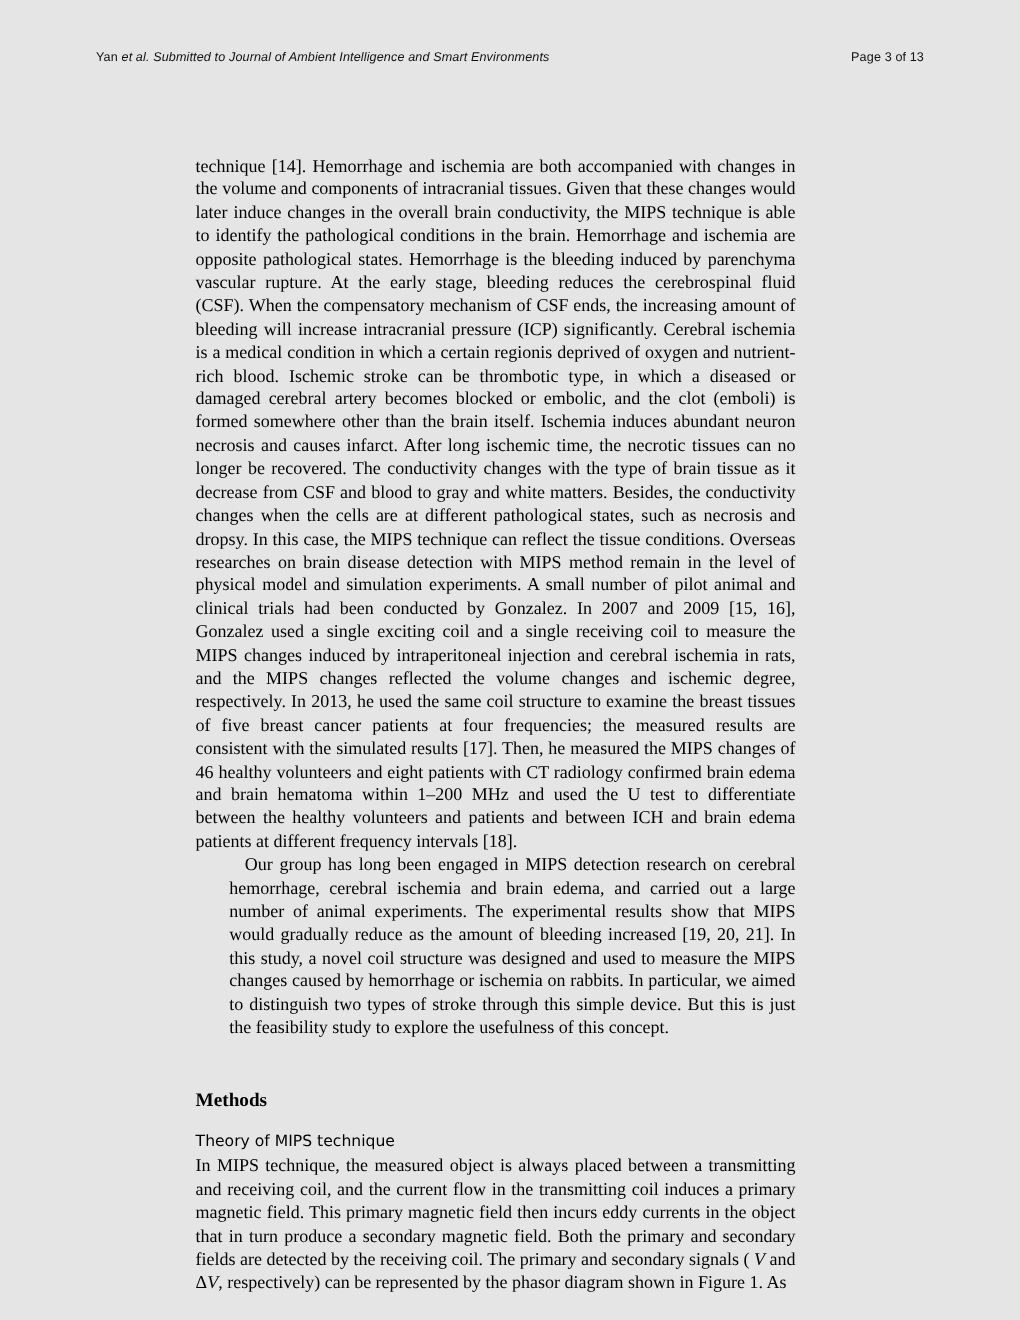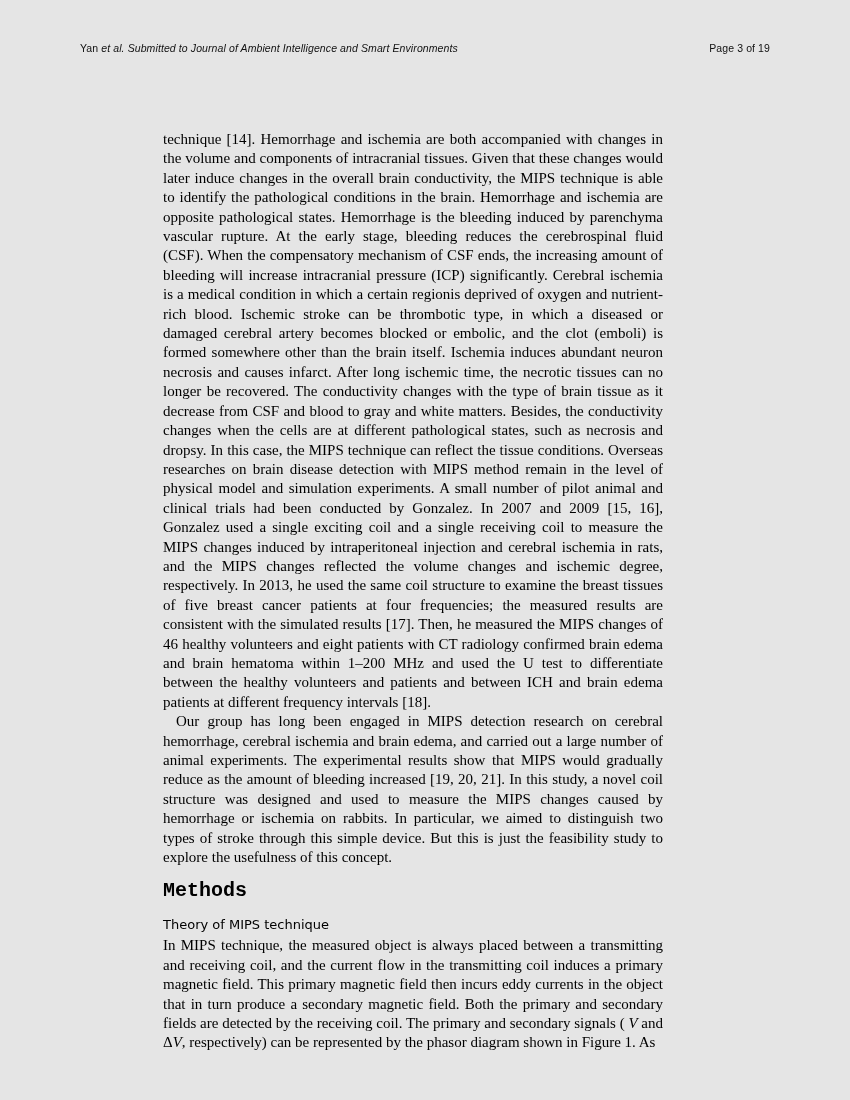--- a/index.html
+++ b/index.html
@@ -40,28 +40,28 @@
   }
   .para {
     margin: 0;
     font-size: 15px;
     line-height: 19.4px;
     text-align: justify;
     hyphens: auto;
     -webkit-hyphens: auto;
     color: #000000;
   }
-  .para.indent { text-indent: 13px; }
+  .para.indent { text-indent: 13px; margin-left: 28px; }
 
   .section {
-    font-family: Liberation Mono, monospace;
+    font-family: Liberation Serif, serif;
     font-weight: bold;
-    font-size: 20px;
+    font-size: 16px;
     line-height: 20px;
-    margin: 14px 0 5px 0;
+    margin: 41px 0 5px 0;
     color: #000000;
   }
   .subsection {
     font-family: "DejaVu Sans", "Liberation Sans", sans-serif;
     font-weight: normal;
     font-size: 13px;
     line-height: 17px;
     margin: 15px 0 3px 0;
     color: #000000;
   }
@@ -70,21 +70,21 @@
 </head>
 <body>
 
 <div class="page">
 
   <header class="header">
     <div class="header-left">
       <span>Yan</span>
       <span class="it">et al. Submitted to Journal of Ambient Intelligence and Smart Environments</span>
     </div>
-    <div class="header-right">Page 3 of 19</div>
+    <div class="header-right">Page 3 of 13</div>
   </header>
 
   <main class="body">
     <p class="para">technique [14]. Hemorrhage and ischemia are both accompanied with changes in the volume and components of intracranial tissues. Given that these changes would later induce changes in the overall brain conductivity, the MIPS technique is able to identify the pathological conditions in the brain. Hemorrhage and ischemia are opposite pathological states. Hemorrhage is the bleeding induced by parenchyma vascular rupture. At the early stage, bleeding reduces the cerebrospinal fluid (CSF). When the compensatory mechanism of CSF ends, the increasing amount of bleeding will increase intracranial pressure (ICP) significantly. Cerebral ischemia is a medical condition in which a certain regionis deprived of oxygen and nutrient-rich blood. Ischemic stroke can be thrombotic type, in which a diseased or damaged cerebral artery becomes blocked or embolic, and the clot (emboli) is formed somewhere other than the brain itself. Ischemia induces abundant neuron necrosis and causes infarct. After long ischemic time, the necrotic tissues can no longer be recovered. The conductivity changes with the type of brain tissue as it decrease from CSF and blood to gray and white matters. Besides, the conductivity changes when the cells are at different pathological states, such as necrosis and dropsy. In this case, the MIPS technique can reflect the tissue conditions. Overseas researches on brain disease detection with MIPS method remain in the level of physical model and simulation experiments. A small number of pilot animal and clinical trials had been conducted by Gonzalez. In 2007 and 2009 [15, 16], Gonzalez used a single exciting coil and a single receiving coil to measure the MIPS changes induced by intraperitoneal injection and cerebral ischemia in rats, and the MIPS changes reflected the volume changes and ischemic degree, respectively. In 2013, he used the same coil structure to examine the breast tissues of five breast cancer patients at four frequencies; the measured results are consistent with the simulated results [17]. Then, he measured the MIPS changes of 46 healthy volunteers and eight patients with CT radiology confirmed brain edema and brain hematoma within 1–200 MHz and used the U test to differentiate between the healthy volunteers and patients and between ICH and brain edema patients at different frequency intervals [18].</p>
     <p class="para indent">Our group has long been engaged in MIPS detection research on cerebral hemorrhage, cerebral ischemia and brain edema, and carried out a large number of animal experiments. The experimental results show that MIPS would gradually reduce as the amount of bleeding increased [19, 20, 21]. In this study, a novel coil structure was designed and used to measure the MIPS changes caused by hemorrhage or ischemia on rabbits. In particular, we aimed to distinguish two types of stroke through this simple device. But this is just the feasibility study to explore the usefulness of this concept.</p>
     <h2 class="section">Methods</h2>
     <h3 class="subsection">Theory of MIPS technique</h3>
     <p class="para"><span>In MIPS technique, the measured object is always placed between a transmitting and receiving coil, and the current flow in the transmitting coil induces a primary magnetic field. This primary magnetic field then incurs eddy currents in the object that in turn produce a secondary magnetic field. Both the primary and secondary fields are detected by the receiving coil. The primary and secondary signals ( </span><span class="seg-italic">V</span><span> and Δ</span><span class="seg-italic">V</span><span>, respectively) can be represented by the phasor diagram shown in Figure 1. As</span></p>
   </main>
 

